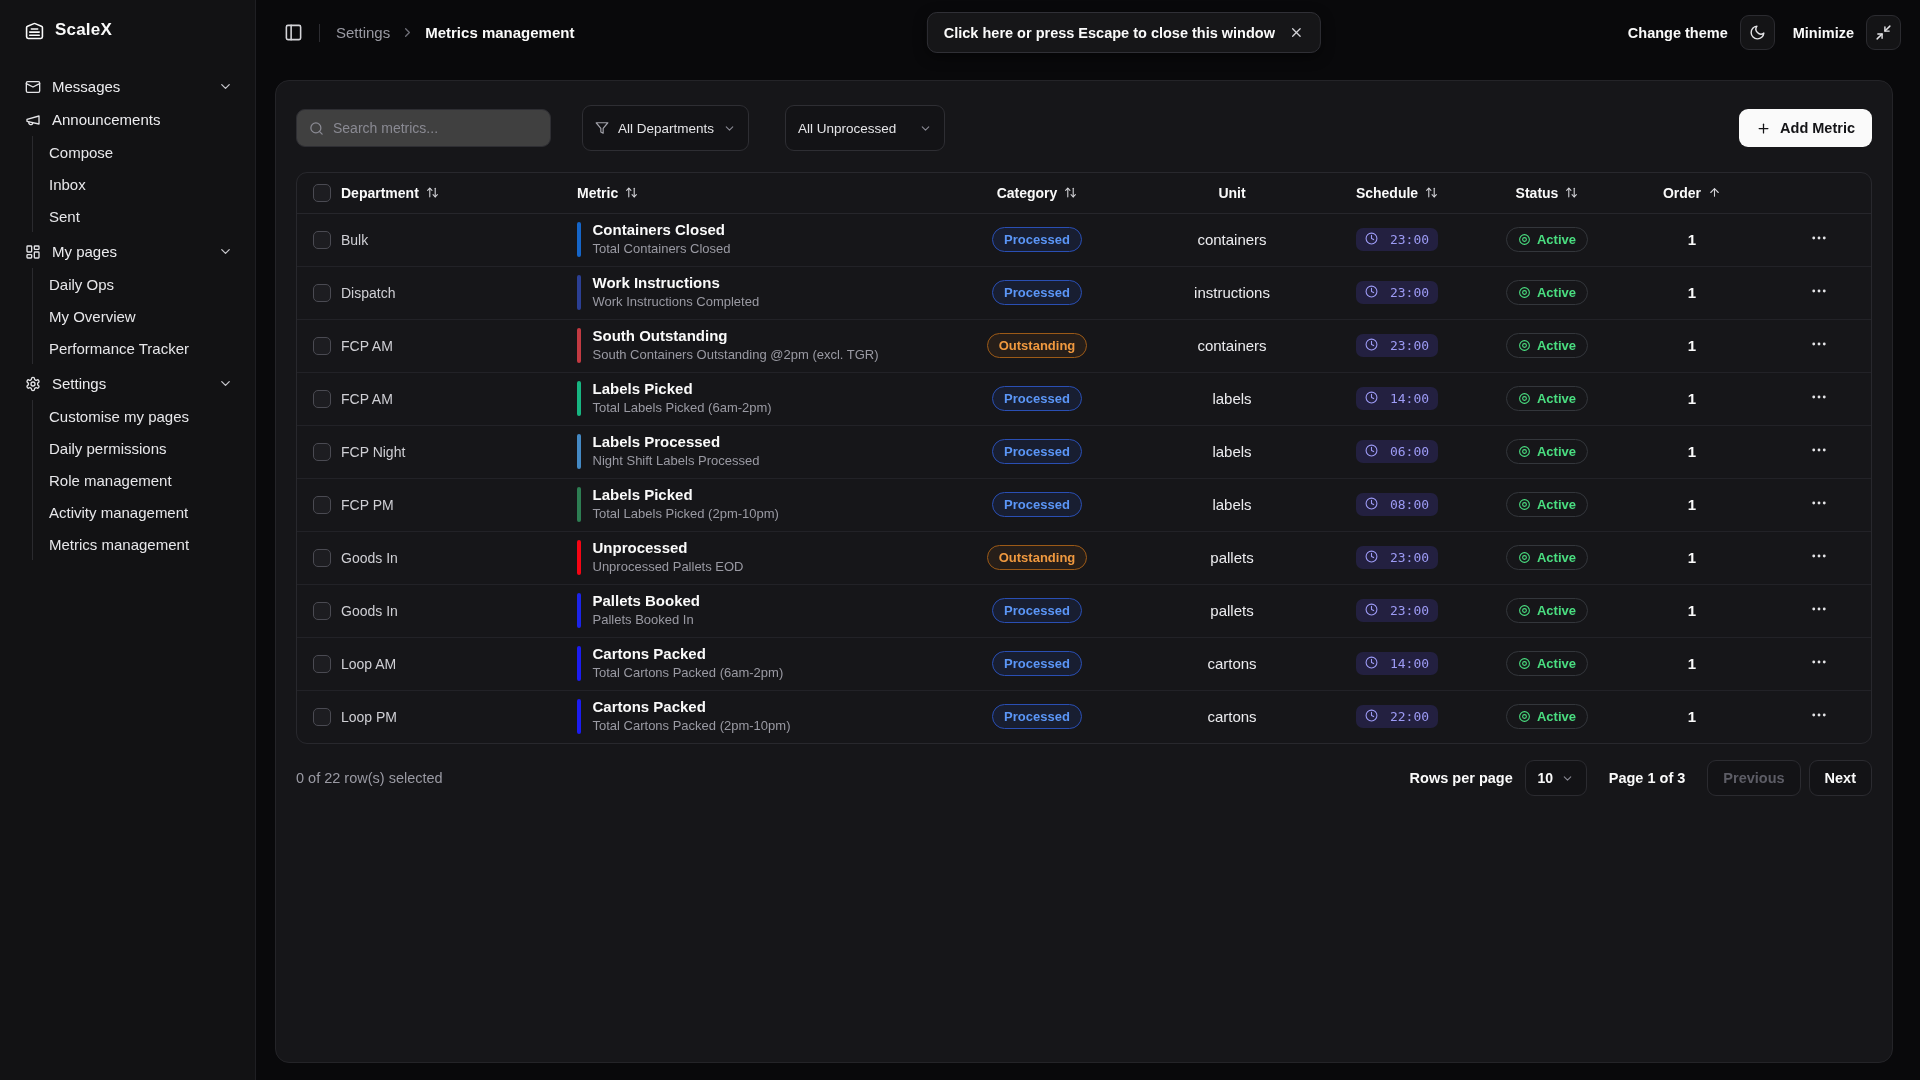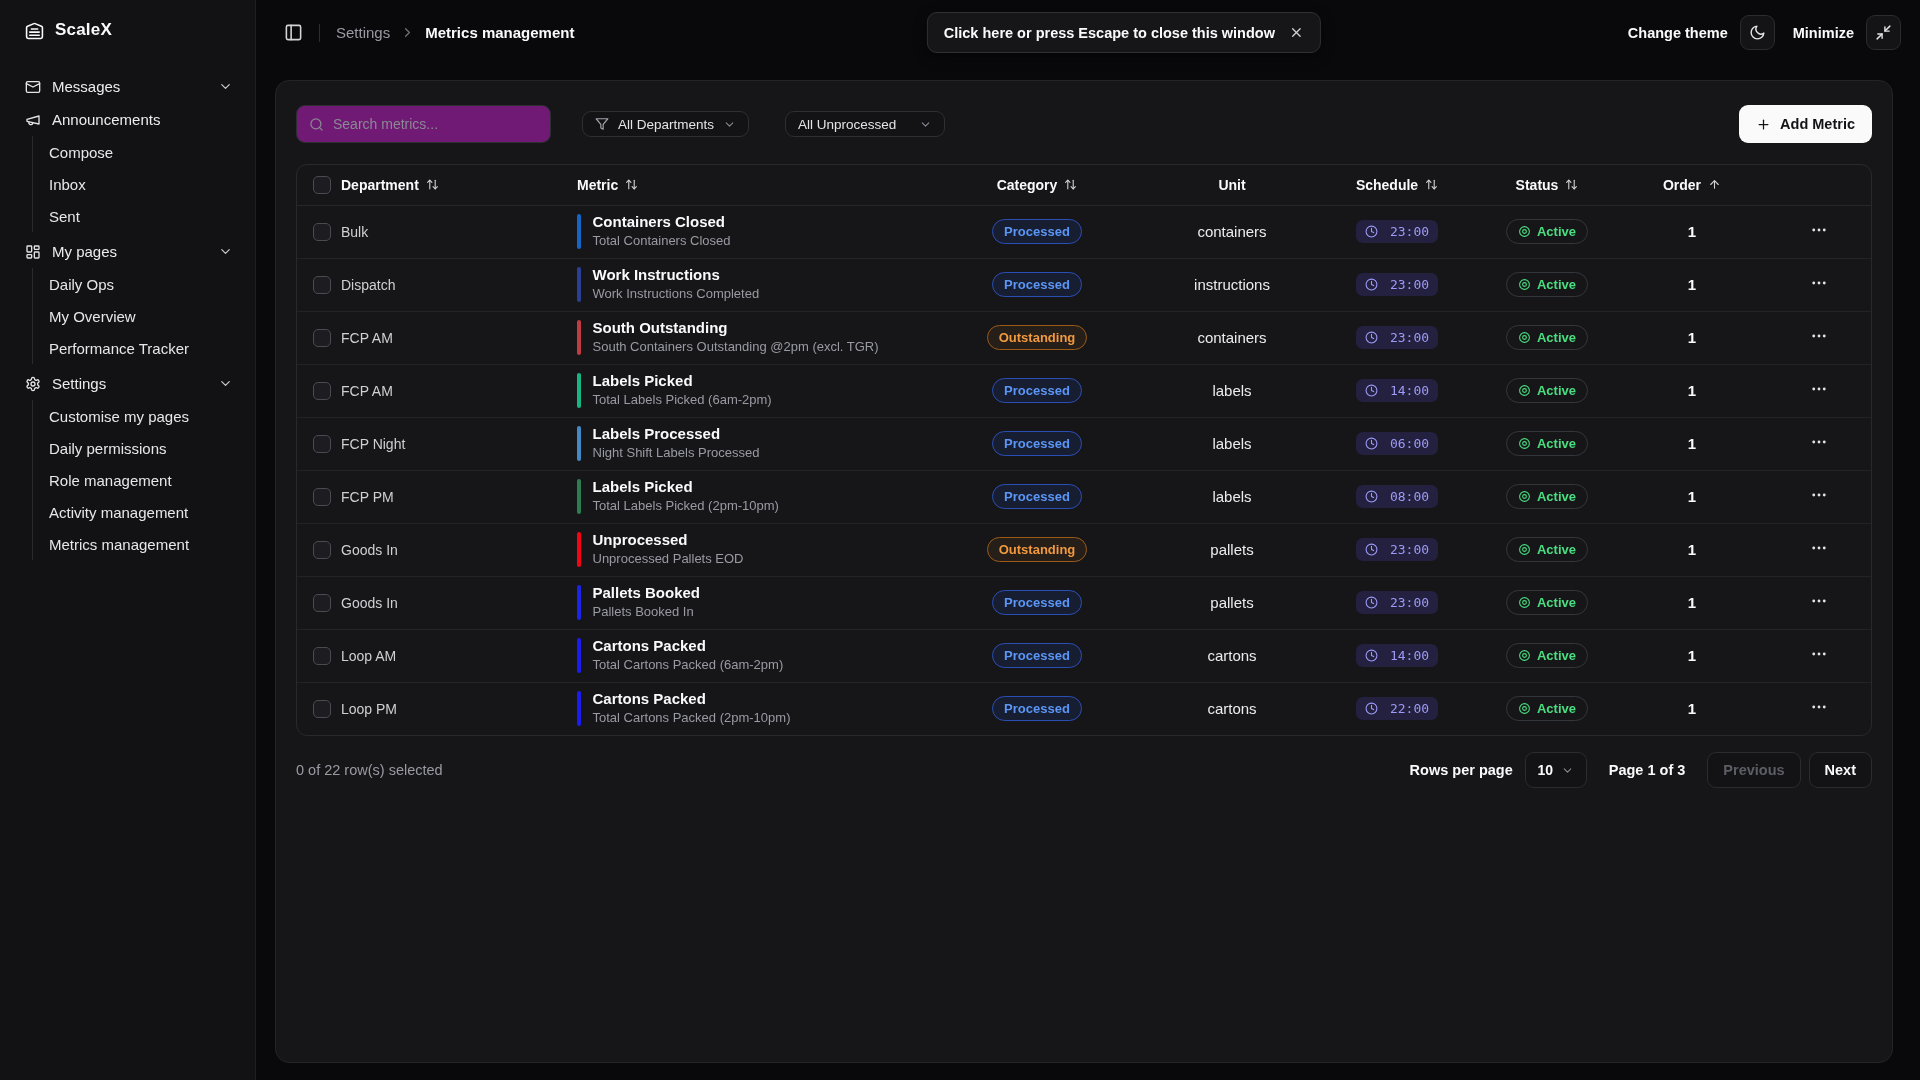--- a/index.html
+++ b/index.html
@@ -44,26 +44,26 @@
   .icon-btn { width:35px; height:35px; border-radius:9px; border:1px solid #2b2b30;
     background:#141416; display:flex; align-items:center; justify-content:center; cursor:pointer; }
   .icon-btn svg { width:17px; height:17px; stroke:#e4e4e7; }
   .ml4 { margin-left:6px; }
 
   
   .panel { flex:1; margin:15px 32px 17px 19px; background:#161619; border:1px solid #242428;
     border-radius:14px; padding:24px 20px; display:flex; flex-direction:column; }
   .toolbar { display:flex; align-items:center; }
   .search-box { width:255px; height:38px; border:1px solid #2e2e33; border-radius:9px;
-    display:flex; align-items:center; gap:9px; padding:0 12px; background:#701a75; }
+    display:flex; align-items:center; gap:9px; padding:0 12px; background:#404040; }
   .search-box svg { width:15px; height:15px; stroke:#8a8a93; min-width:15px; }
   .search-box input { background:none; border:none; outline:none; color:#e4e4e7;
     font-size:14px; width:100%; font-family:inherit; }
   .search-box input::placeholder { color:#8a8a93; }
-  .dropdown { height:26px; border:1px solid #2e2e33; border-radius:9px; background:#131316;
+  .dropdown { height:46px; border:1px solid #2e2e33; border-radius:9px; background:#131316;
     display:flex; align-items:center; gap:9px; padding:0 12px; cursor:pointer; }
   .dropdown .dd-label { font-size:13.5px; color:#e4e4e7; white-space:nowrap; }
   .dropdown svg { width:14px; height:14px; stroke:#a3a3ab; }
   .dropdown svg.chev { width:13px; height:13px; stroke:#8a8a93; }
   .dd1 { margin-left:31px; }
   .dd2 { margin-left:36px; }
   .btn-add { margin-left:auto; height:38px; background:#fafafa; color:#141417; border:none;
     border-radius:9px; padding:0 17px; display:flex; align-items:center; gap:9px;
     font-size:14.5px; font-weight:600; cursor:pointer; font-family:inherit; }
   .btn-add svg { width:15px; height:15px; stroke:#141417; }
@@ -84,21 +84,21 @@
   .metric-cell { display:flex; align-items:center; gap:12px; }
   .metric-bar { width:3.5px; height:35px; border-radius:3px; background:#1a66cc; }
   .metric-title { font-size:15px; font-weight:700; color:#fafafa; line-height:1.25; }
   .metric-sub { font-size:13px; color:#9a9aa3; line-height:1.3; margin-top:1px; }
   td.center { text-align:center; }
   .badge { display:inline-flex; align-items:center; font-size:13px; font-weight:600;
     padding:4px 11px; border-radius:999px; border:1px solid transparent; }
   .badge.processed { color:var(--badge-processed); border-color:#2a4fb4; background:rgba(43,84,197,.14); }
   .badge.outstanding { color:var(--badge-outstanding); border-color:#9c5a17; background:rgba(190,105,25,.10); }
   td.cell-unit { font-size:15px; color:#ececef; }
-  .sched-badge { display:inline-flex; align-items:center; gap:12px; background:#232040;
+  .sched-badge { display:inline-flex; gap:12px; background:#232040;
     color:var(--badge-schedule); font-family:"DejaVu Sans Mono","Liberation Mono",monospace;
     font-size:13px; padding:4px 9px; border-radius:7px; }
   .sched-badge svg { width:13px; height:13px; stroke:var(--badge-schedule); }
   .status-badge { display:inline-flex; align-items:center; gap:6px; border:1px solid #33363b;
     border-radius:999px; padding:4px 11px; font-size:13px; font-weight:600; color:var(--badge-active); }
   .status-badge svg { width:13px; height:13px; stroke:var(--badge-active); }
   td.cell-order { font-size:15px; font-weight:700; text-align:center; }
   .row-actions { background:none; border:none; cursor:pointer; display:inline-flex; }
   .row-actions svg { width:18px; height:18px; fill:#e4e4e7; }
 

